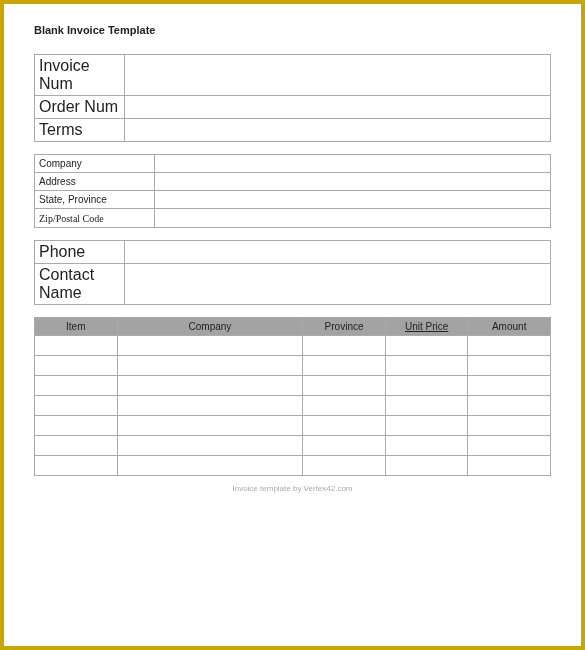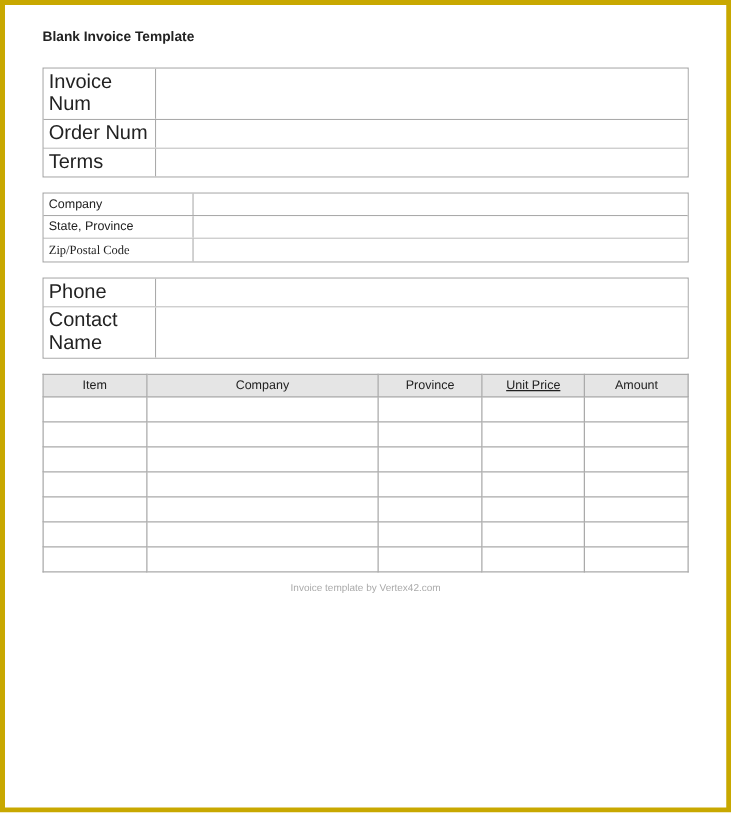--- a/index.html
+++ b/index.html
@@ -109,21 +109,21 @@
       border: 1px solid #aaa;
       margin-bottom: 8px;
     }
 
     .invoice-table th {
       border: 1px solid #aaa;
       padding: 3px 4px;
       font-size: 10px;
       font-weight: normal;
       text-align: center;
-      background: #e5e5e5;
+      background: #a3a3a3;
     }
 
     .invoice-table td {
       border: 1px solid #aaa;
       padding: 0;
       height: 20px;
       font-size: 10px;
       background: #fff;
     }
 
@@ -159,20 +159,24 @@
       </div>
       <div class="field-row">
         <div class="field-label">Terms</div>
         <div class="field-value"></div>
       </div>
     </div>
 
     <div class="section">
       <div class="two-col-row">
         <div class="col-label">Company</div>
+        <div class="col-value"></div>
+      </div>
+      <div class="two-col-row">
+        <div class="col-label">Address</div>
         <div class="col-value"></div>
       </div>
       <div class="two-col-row">
         <div class="col-label">State, Province</div>
         <div class="col-value"></div>
       </div>
       <div class="two-col-row">
         <div class="col-label">Zip/Postal Code</div>
         <div class="col-value"></div>
       </div>

